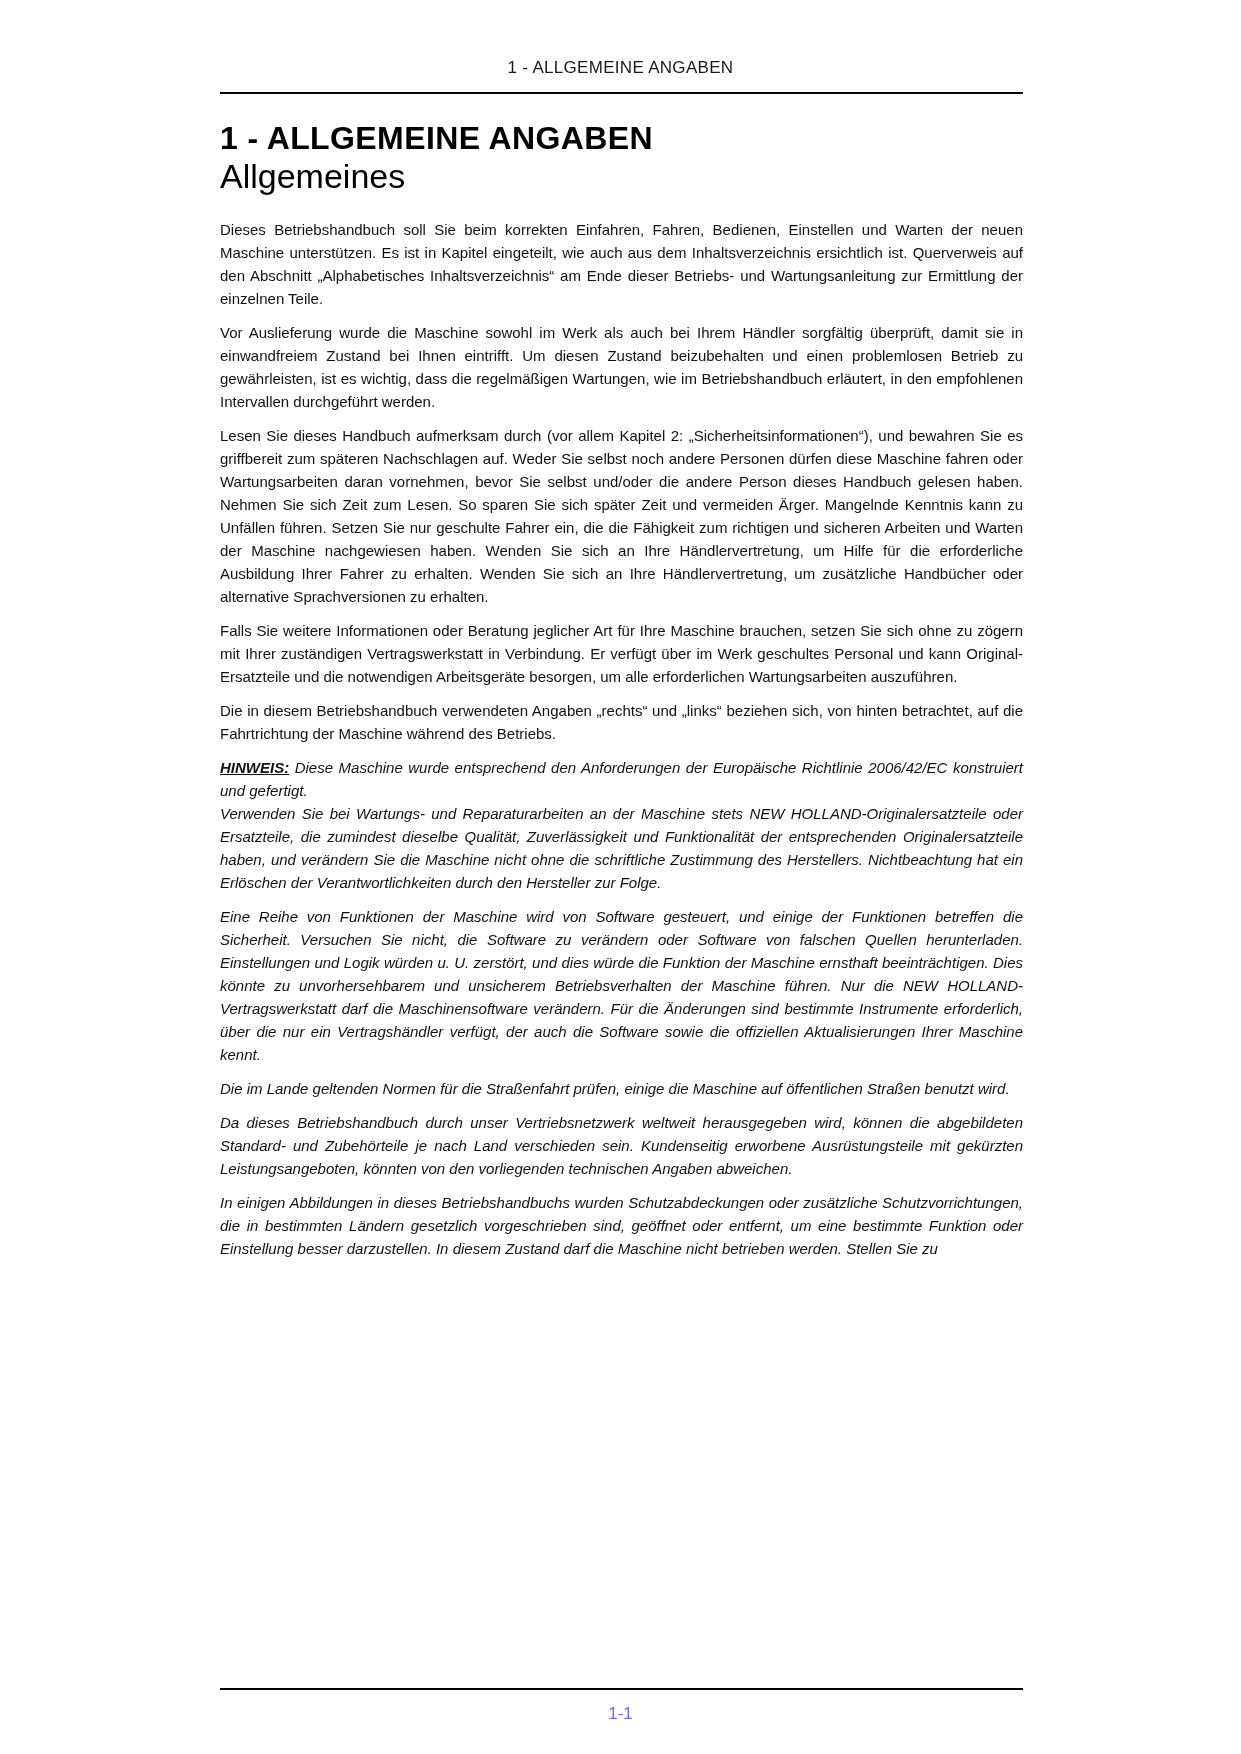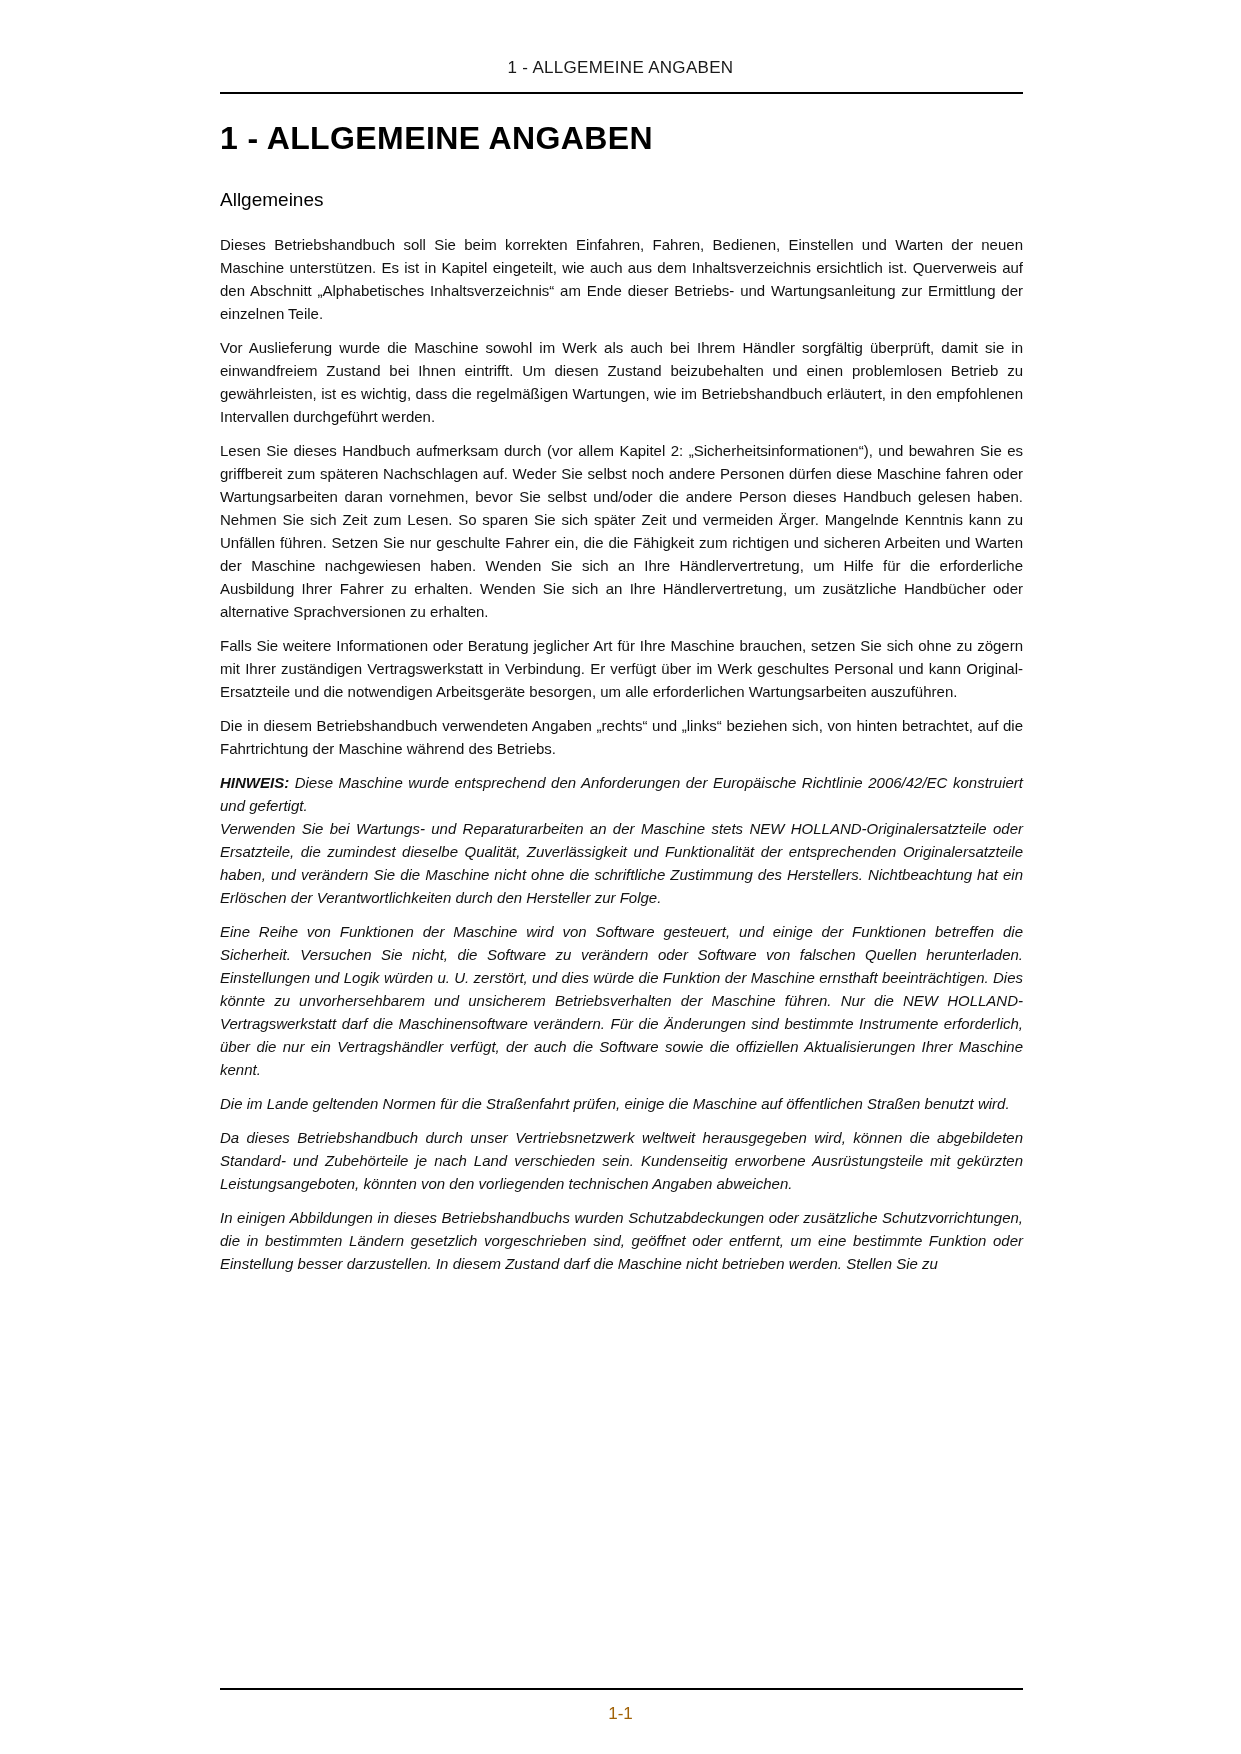--- a/index.html
+++ b/index.html
@@ -30,52 +30,51 @@
     margin: 0 93px 0 95px;
   }
   .chapter-title {
     margin-top: 26px;
     font-size: 32px;
     font-weight: bold;
     letter-spacing: 0.4px;
     color: #000;
   }
   .section-title {
-    margin-top: 32px;
-    font-size: 19px;
+    font-size: 34px;
     font-weight: 400;
     color: #000;
   }
   .body-text { margin-top: 22px; }
   .para {
     font-size: 15px;
     line-height: 23px;
     text-align: justify;
     margin-bottom: 11px;
     hyphens: auto;
     -webkit-hyphens: auto;
   }
   .italic { font-style: italic; }
-  .bold { font-weight: bold; }
+  .bold { font-weight: bold; text-decoration: underline; }
   .footer-rule {
     position: absolute;
     left: 95px;
     right: 93px;
     bottom: 64px;
     border-top: 2px solid #000;
     height: 0;
   }
   .page-number {
     position: absolute;
     left: 0;
     right: 0;
     bottom: 30px;
     text-align: center;
     font-size: 17px;
-    color: #a16207;
+    color: #8b5cf6;
   }
 </style>
 </head>
 <body>
 
 <div class="page">
 
   <div class="running-header">1 - ALLGEMEINE ANGABEN</div>
   <div class="header-rule"></div>
 

